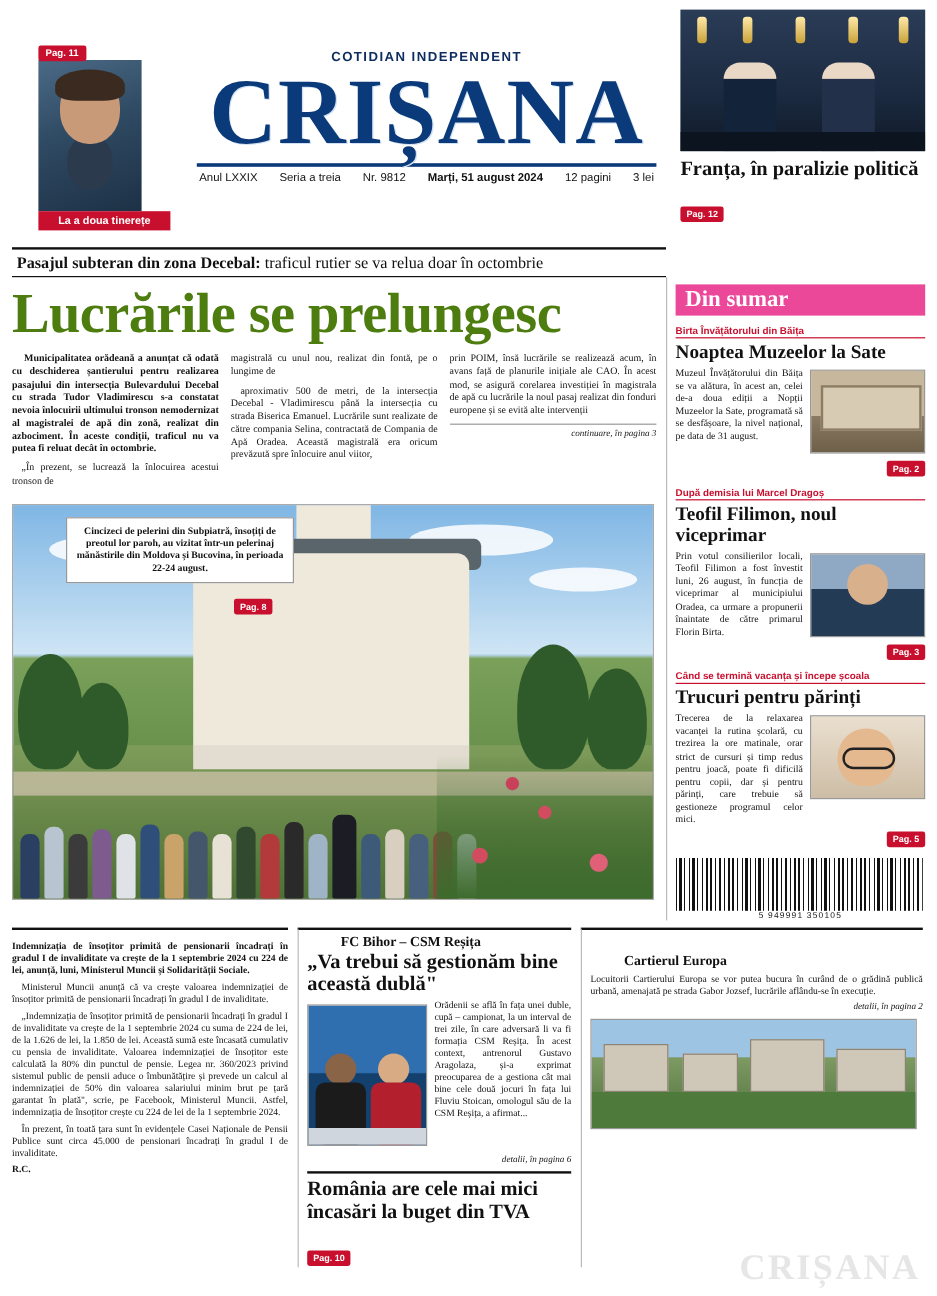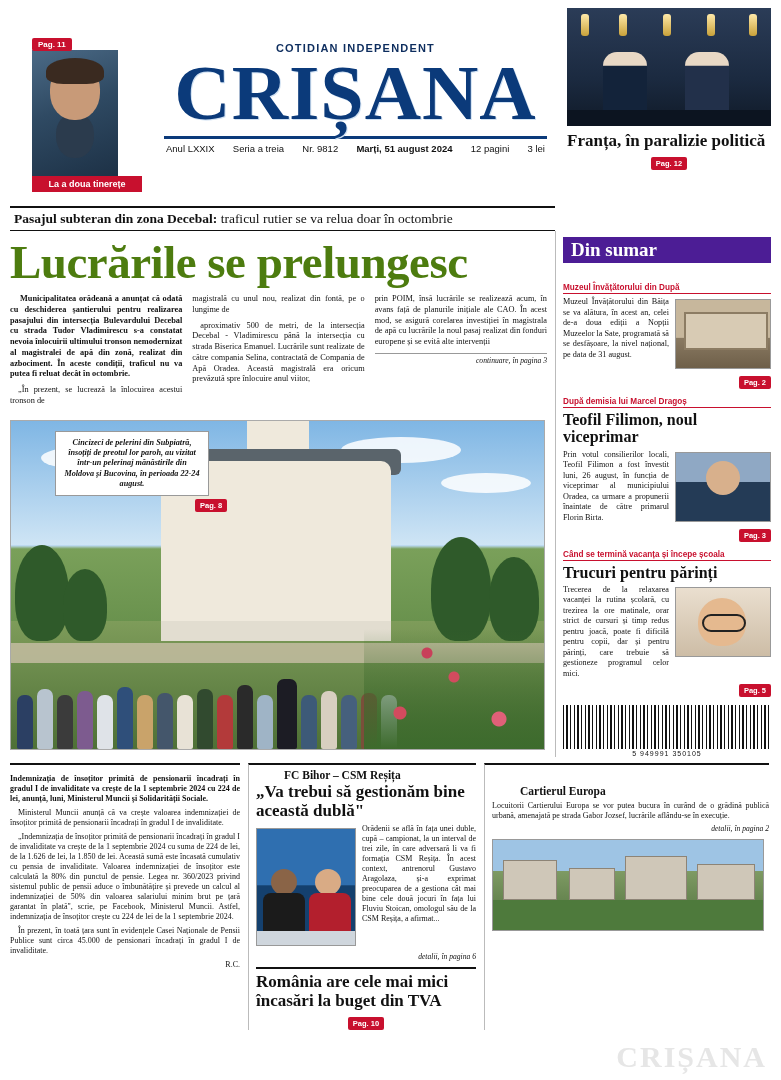--- a/index.html
+++ b/index.html
@@ -83,21 +83,21 @@
   .mh-photo .floor{position:absolute;bottom:0;left:0;right:0;height:16px;background:#0c1420;}
   .mh-head {
     font-family:"Liberation Serif", serif; font-weight:bold;
     font-size:17px; line-height:1.12; margin-top:5px; color:#111;
   }
   .pag-inline {
     display:inline-block; background:#c8102e; color:#fff;
     font-family:"Liberation Sans", sans-serif; font-size:7.5px;
     font-weight:bold; padding:2px 5px; border-radius:2px;
   }
-  .pag-row { text-align:center; margin-top:2px; }
+  .pag-row { text-align:left; margin-top:18px; }
 
   
   .topbar {
     margin:6px 10px 0 10px; border-top:2px solid #111; border-bottom:1px solid #111;
     padding:3px 0 3px 0;
   }
   .subhead {
     font-family:"Liberation Serif", serif; font-size:13.5px; font-weight:bold;
     padding:0 4px;
   }
@@ -150,30 +150,30 @@
     display:block;
   }
   .bp-flowers { position:absolute; right:0; bottom:0; width:180px; height:120px;
     background:radial-gradient(circle at 20% 70%, #d24b5e 0 6px, transparent 7px),
                radial-gradient(circle at 50% 40%, #d24b5e 0 5px, transparent 6px),
                radial-gradient(circle at 75% 75%, #e06078 0 7px, transparent 8px),
                radial-gradient(circle at 35% 20%, #c8405a 0 5px, transparent 6px),
                linear-gradient(180deg, rgba(60,95,45,0), #3d6b2d);
   }
   .bp-caption {
-    position:absolute; left:44px; top:10px; width:154px; background:#fff;
+    position:absolute; left:44px; top:10px; width:190px; background:#fff;
     border:1px solid #999; padding:6px 7px; font-size:8.2px; line-height:1.25;
-    font-weight:bold; font-family:"Liberation Serif", serif; text-align:center;font-style:italic;
+    font-weight:bold; font-family:"Liberation Serif", serif; text-align:center;
   }
   .bp-pag { position:absolute; left:184px; top:78px; }
 
   
   .din-sumar {
-    background:#4c1d95; color:#fff; font-family:"Liberation Serif", serif;
-    font-weight:bold; font-size:19px; padding:2px 8px; margin:6px 0 20px 0;
+    background:#ec4899; color:#fff; font-family:"Liberation Serif", serif;
+    font-weight:bold; font-size:19px; padding:2px 8px; margin:6px 0 8px 0;
   }
   .rc-kicker {
     color:#c8102e; font-family:"Liberation Sans", sans-serif;
     font-size:8.2px; font-weight:bold; border-bottom:1px solid #c8102e;
     padding-bottom:1px; margin-bottom:3px;
   }
   .rc-title { font-family:"Liberation Serif", serif; font-weight:bold; font-size:16px; line-height:1.08; margin-bottom:4px; }
   .rc-body { font-size:8.2px; line-height:1.28; text-align:justify; }
   .rc-block { margin-bottom:8px; position:relative; }
   .rc-figwrap { float:right; margin:2px 0 2px 6px; }
@@ -199,21 +199,21 @@
   .bcol { position:relative; }
   .bcol1 { width:230px; flex:0 0 230px; border-top:2px solid #111; padding-top:4px; }
   .bcol2 { width:228px; flex:0 0 228px; border-top:2px solid #111; padding-top:4px; border-left:1px solid #bbb; padding-left:7px;}
   .bcol3 { width:285px; flex:0 0 285px; border-top:2px solid #111; padding-top:20px; border-left:1px solid #bbb; padding-left:7px;}
   .b-title { font-family:"Liberation Serif", serif; font-weight:bold; font-size:18px; line-height:1.08; }
   .b-title.sm { font-size:17px; }
   .b-kicker { font-family:"Liberation Serif", serif; font-weight:bold; font-size:11.5px; margin-bottom:2px;margin-left:28px; }
   .b-lead { font-size:8px; line-height:1.25; text-align:justify; font-weight:bold; margin-top:5px; }
   .b-body { font-size:8px; line-height:1.25; text-align:justify; margin-top:4px; }
   .b-body p { margin:0 0 4px 0; text-indent:8px; }
-  .sig { text-align:right; font-weight:normal; font-size:8px; }
+  .sig { font-weight:bold; font-size:8px; }
 
   .fc-photo { width:100px; height:118px; float:left; margin:4px 6px 3px 0; position:relative; overflow:hidden;
     background:linear-gradient(180deg,#2f6fb0 0 48%, #14406e 49%); border:1px solid #999;}
   .fc-photo .h1{position:absolute;left:14px;top:40px;width:26px;height:26px;background:#8a6447;border-radius:50%;}
   .fc-photo .h2{position:absolute;left:58px;top:40px;width:26px;height:26px;background:#d9ab85;border-radius:50%;}
   .fc-photo .b1{position:absolute;left:6px;top:64px;width:42px;height:52px;background:#1b1b1b;border-radius:8px;}
   .fc-photo .b2{position:absolute;left:52px;top:64px;width:42px;height:52px;background:#b31f2d;border-radius:8px;}
   .fc-photo .tbl{position:absolute;left:0;bottom:0;width:100%;height:14px;background:#cfd6dd;}
 
   .details { font-style:italic; font-size:7.6px; text-align:right; margin-top:3px; }
@@ -349,21 +349,22 @@
 
         <div class="bp-caption">Cincizeci de pelerini din Subpiatră, însoțiți de preotul lor paroh, au vizitat într-un pelerinaj mănăstirile din Moldova și Bucovina, în perioada 22-24 august.</div>
         <span class="pag-inline bp-pag">Pag. 8</span>
       </div>
     </div>
 
     <div class="right-col">
       <div class="din-sumar">Din sumar</div>
 
       <div class="rc-block clearfix">
-        <div class="rc-kicker">Muzeul Învățătorului din După</div>
+        <div class="rc-kicker">Birta Învățătorului din Băița</div>
+        <div class="rc-title">Noaptea Muzeelor la Sate</div>
         <div class="rc-figwrap">
           <div class="rc-fig fig-museum"></div>
         </div>
         <div class="rc-body">Muzeul Învățătorului din Băița se va alătura, în acest an, celei de-a doua ediții a Nopții Muzeelor la Sate, programată să se desfășoare, la nivel național, pe data de 31 august.</div>
         <div class="rc-pag">
           <span class="pag-inline">Pag. 2</span>
         </div>
       </div>
 
       <div class="rc-block clearfix">

